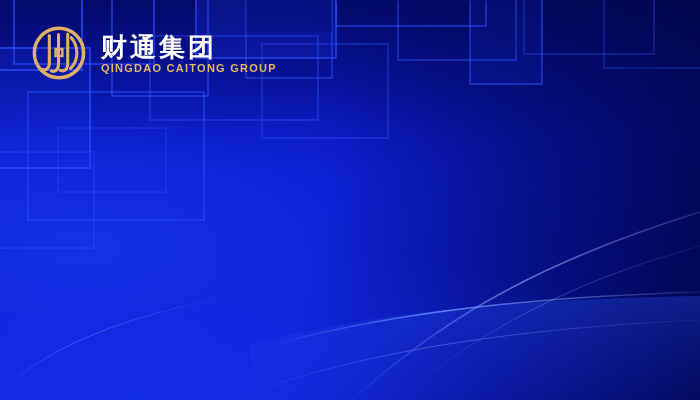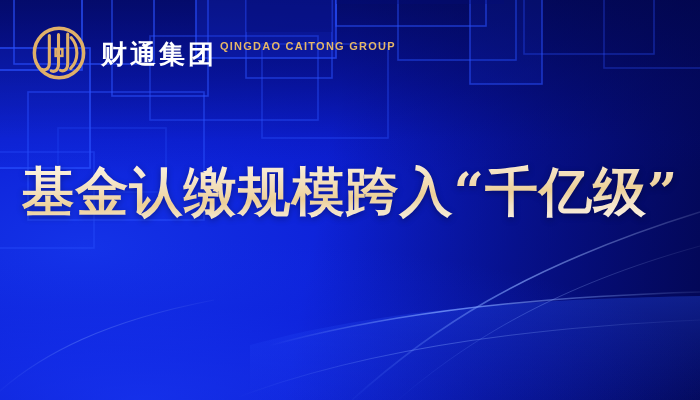--- a/index.html
+++ b/index.html
@@ -73,20 +73,21 @@
     z-index: 6;
   }
   .brand-mark {
     width: 58px;
     height: 58px;
     flex: 0 0 58px;
   }
   .brand-mark svg { display: block; width: 58px; height: 58px; }
   .brand-text {
     display: flex;
+    flex-direction: column;
     justify-content: center;
     gap: 3px;
     padding-top: 1px;
   }
   .brand-cn {
     font-size: 26px;
     line-height: 1;
     font-weight: 700;
     color: #ffffff;
     letter-spacing: 3px;
@@ -215,17 +216,14 @@
         <rect x="26.5" y="26" width="7" height="7" fill="none" stroke="#e0b069" stroke-width="2.6"></rect>
         <path d="M15,22 L44,22" stroke="#e0b069" stroke-width="2.2" opacity="0.0"></path>
       </svg>
     </span>
     <span class="brand-text">
       <span class="brand-cn">财通集团</span>
       <span class="brand-en">QINGDAO CAITONG GROUP</span>
     </span>
   </div>
 
-  <div class="headline">
-    <span class="headline-text">基金认缴规模跨入“千亿级”</span>
-  </div>
 
 </div>
 
 </body></html>

